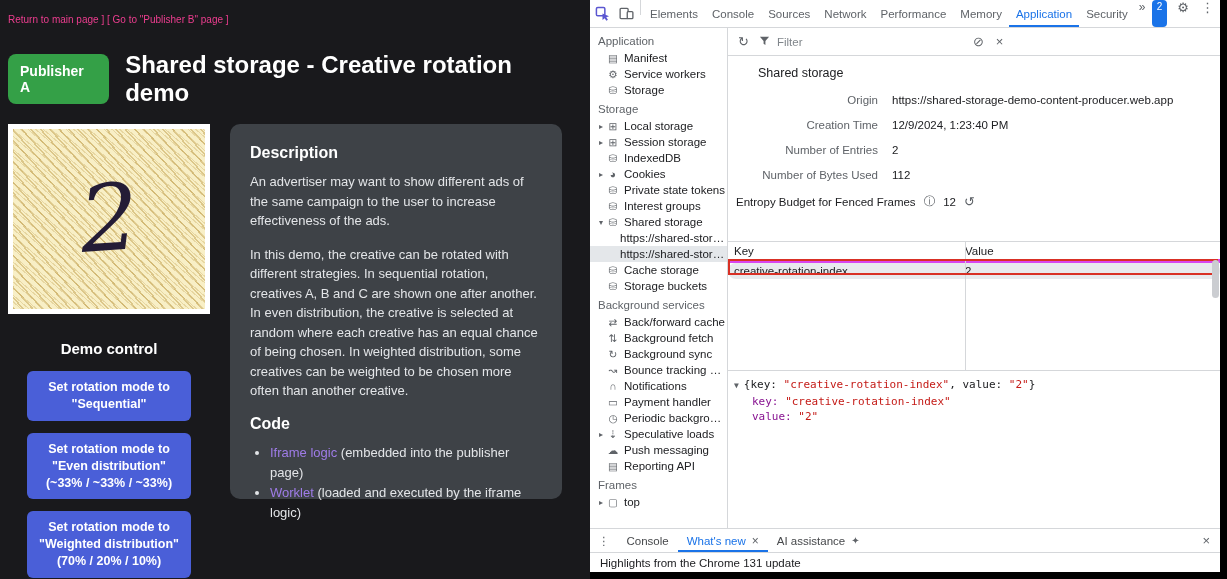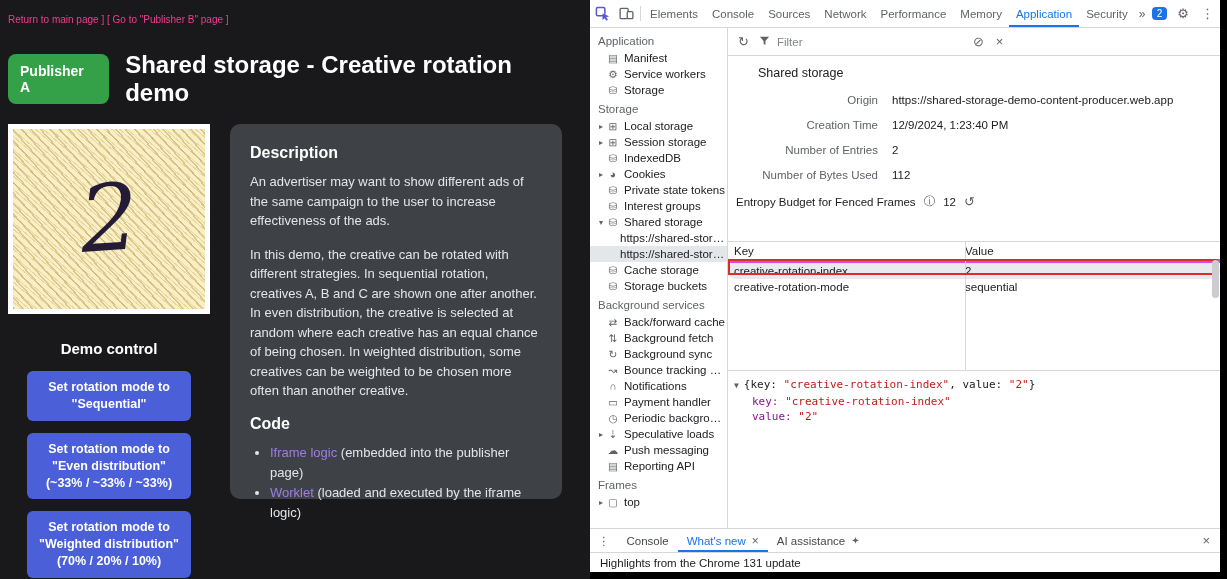--- a/index.html
+++ b/index.html
@@ -25,21 +25,21 @@
     text-align:center;font-family:inherit;cursor:pointer;}
   .desc-panel{flex:0 0 332px;max-width:332px;background:#3e4247;border-radius:10px;padding:12px 20px 18px;box-sizing:border-box;height:375px;}
   .desc-panel h2{font-size:16px;margin:8px 0 10px;color:#fff;}
   .desc-panel p{font-size:13px;line-height:1.5;color:#e3e5e8;margin:0 0 14px;}
   .desc-panel ul{margin:2px 0 0 20px;padding:0;}
   .desc-panel li{font-size:13px;line-height:1.55;color:#e3e5e8;}
   .link{color:var(--link-purple);cursor:pointer;}
 
   
   .devtools{flex:1;margin-right:7px;height:572px;background:#fff;display:flex;flex-direction:column;font-size:11.5px;color:#202124;}
-  .dt-tabbar{flex:0 0 27px;height:27px;display:flex;align-items:center;border-bottom:1px solid #d5d7da;color:#5f6368;}
+  .dt-tabbar{flex:0 0 27px;height:27px;display:flex;border-bottom:1px solid #d5d7da;color:#5f6368;}
   .tb-icon{width:24px;display:flex;justify-content:center;align-items:center;cursor:pointer;}
   .tb-sep{width:1px;height:15px;background:#d5d7da;margin:0 2px;}
   .dt-tab{padding:0 7px;height:100%;display:flex;align-items:center;cursor:pointer;white-space:nowrap;}
   .dt-tab.selected{color:var(--devtools-blue);box-shadow:inset 0 -2px 0 var(--devtools-blue);}
   .more{padding:0 4px;cursor:pointer;font-size:12px;}
   .spacer{flex:1;}
   .issues{background:var(--devtools-blue);color:#fff;border-radius:4px;padding:1px 5px;font-size:10px;margin-right:4px;cursor:pointer;}
   .tb-glyph{padding:0 6px;font-size:13px;cursor:pointer;color:#5f6368;}
 
   .dt-body{flex:1;display:flex;overflow:hidden;}
@@ -343,24 +343,20 @@
         <div class="kv-table">
           <div class="col-div"></div>
           <div class="kv-head">
             <span class="kv-key">Key</span>
             <span class="kv-val">Value</span>
           </div>
           <div class="kv-row hl">
             <span class="kv-key">creative-rotation-index</span>
             <span class="kv-val">2</span>
           </div>
-          <div class="kv-row">
-            <span class="kv-key">creative-rotation-mode</span>
-            <span class="kv-val">sequential</span>
-          </div>
           <div class="red-annotation"></div>
           <div class="kv-scroll">
               <div class="thumb"></div>
             </div>
         </div>
 
         <div class="preview">
           <div class="pv-line1">
             <span class="pv-arrow">▼</span><span>{key: </span><span class="str">"creative-rotation-index"</span><span>, value: </span><span class="str">"2"</span><span>}</span>
           </div>

